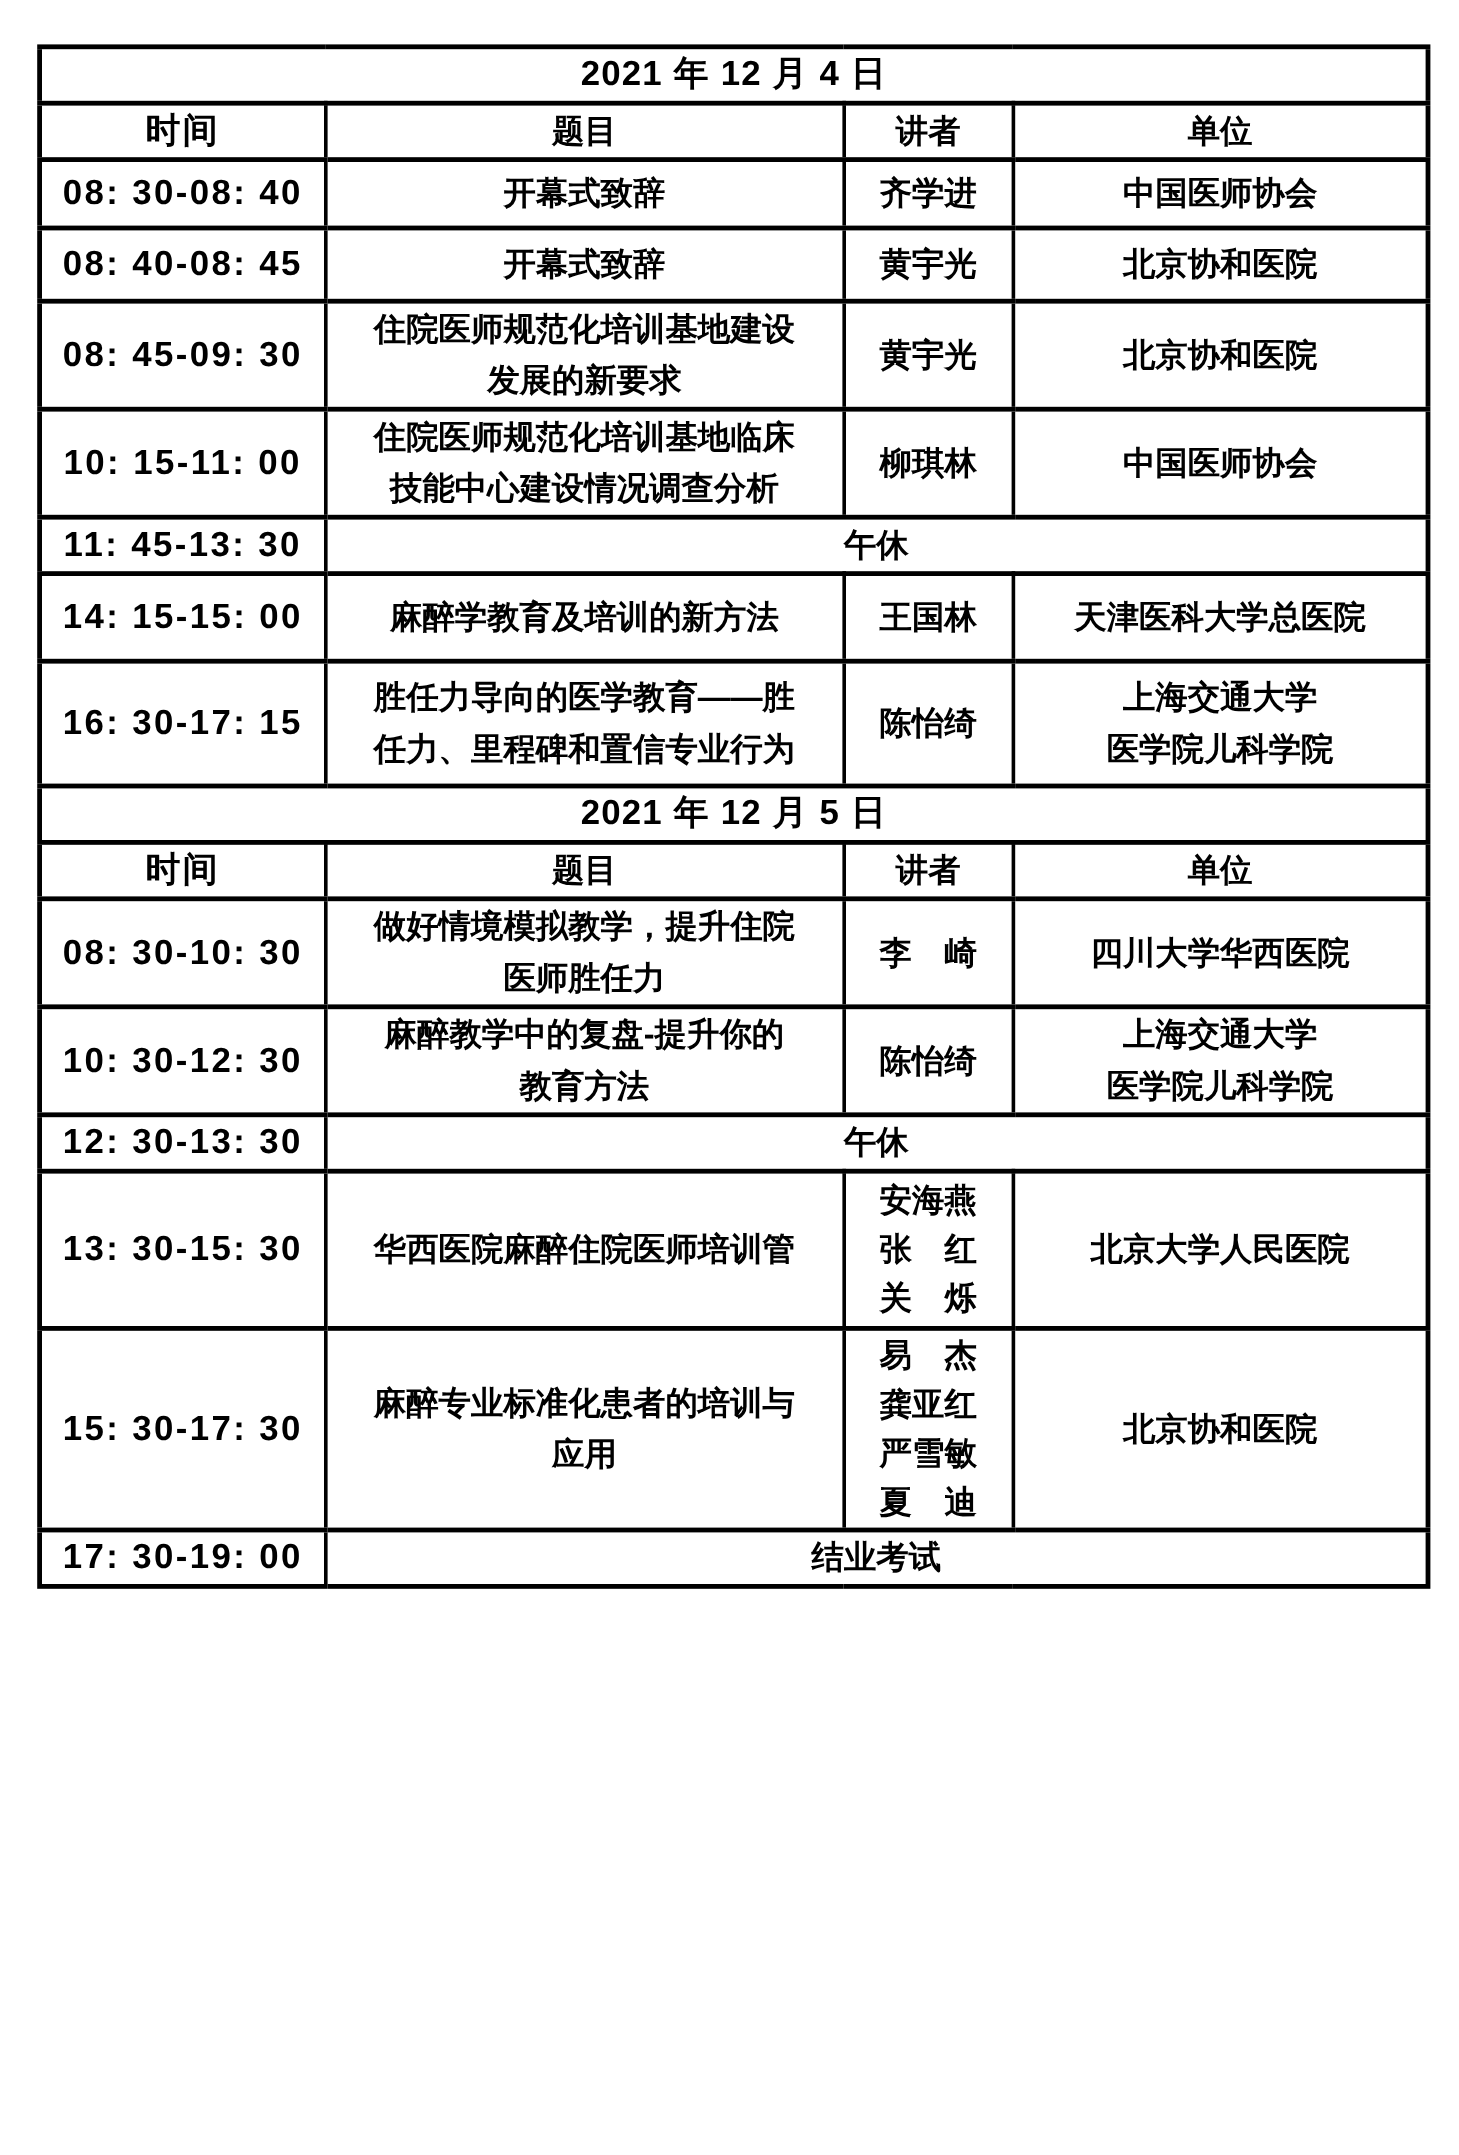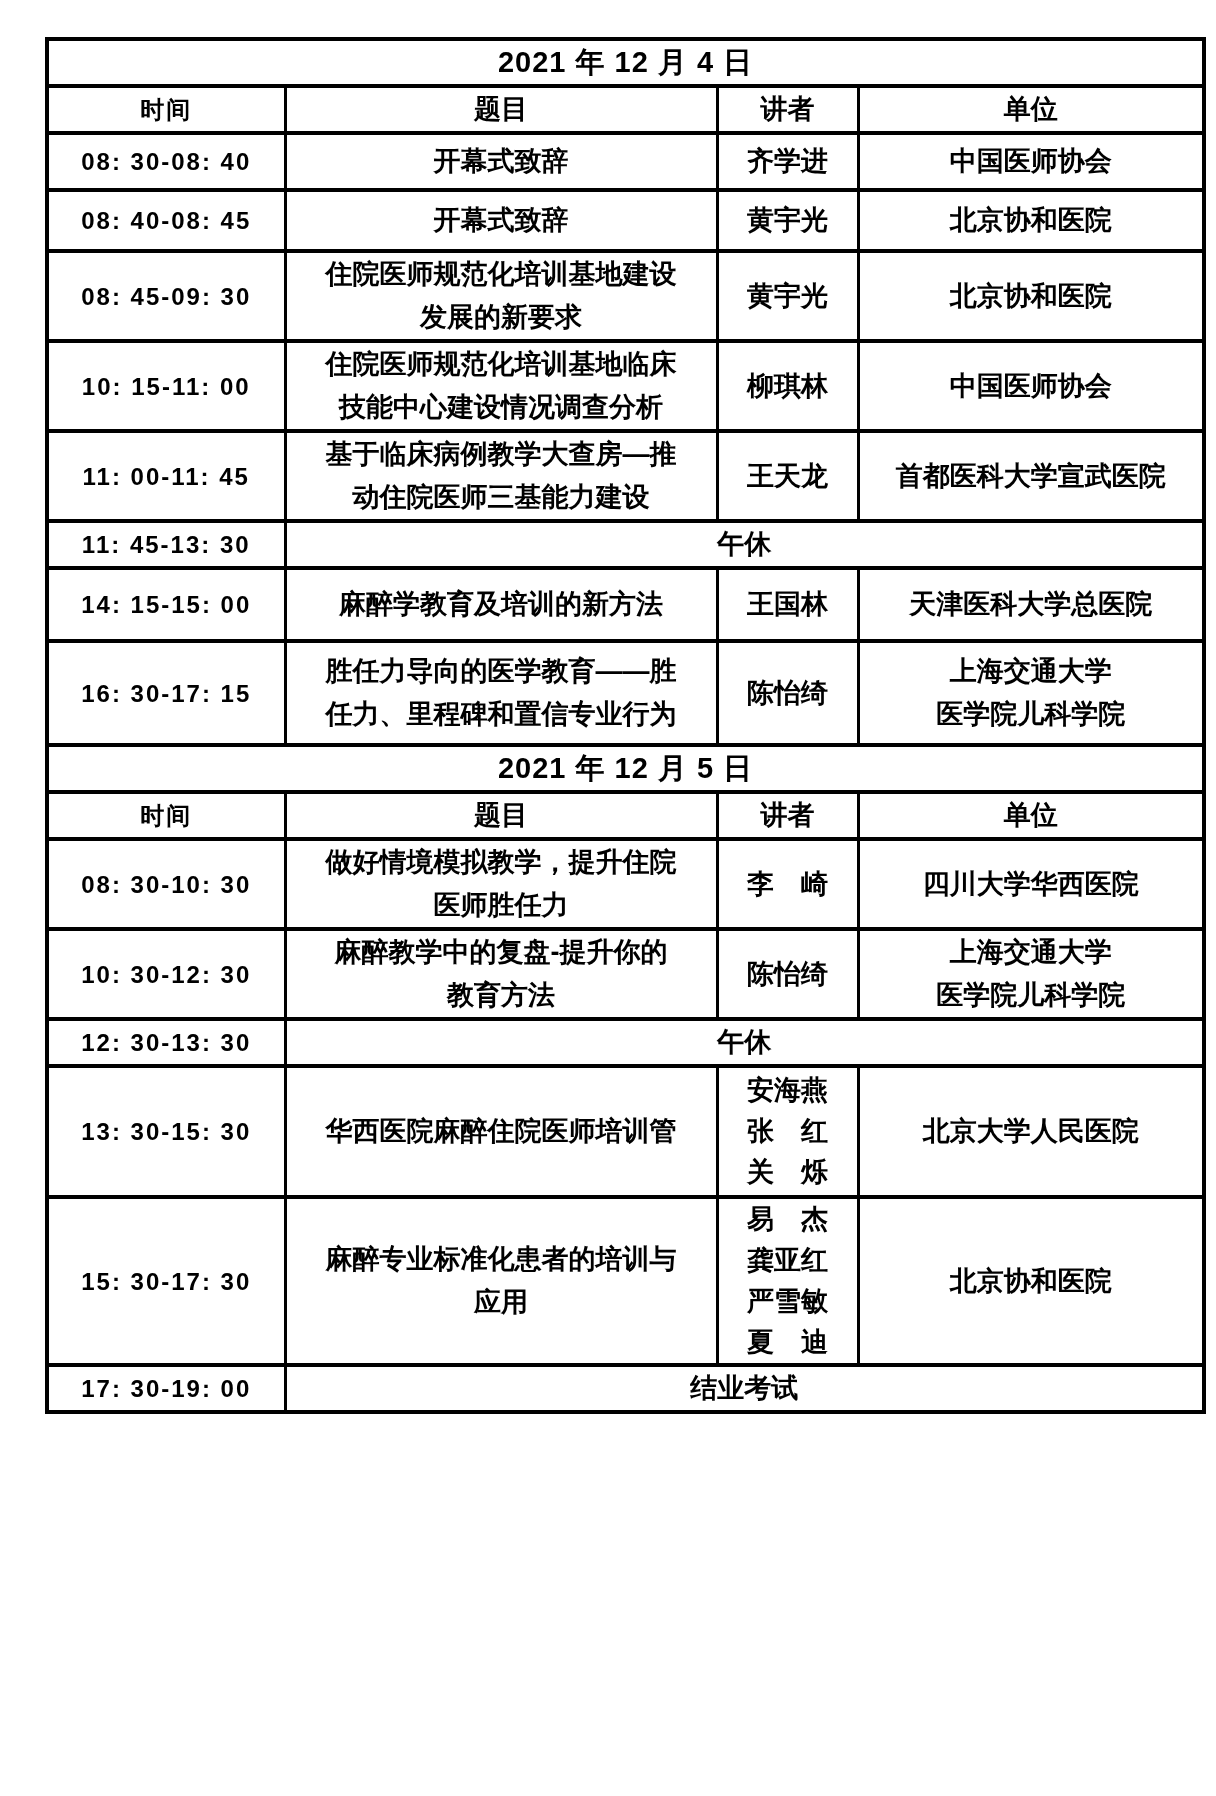--- a/index.html
+++ b/index.html
@@ -7,21 +7,21 @@
     padding: 0;
     background: #ffffff;
     width: 1216px;
     font-family: "Liberation Sans", "DejaVu Sans", sans-serif;
     color: #000000;
   }
   .sheet {
     width: 1216px;
     height: 1568px;
     box-sizing: border-box;
-    padding: 37px 0 0 45px;
+    padding: 37px 0 0 31px;
     background: #ffffff;
   }
   table.schedule {
     border-collapse: collapse;
     table-layout: fixed;
     width: 1157px;
     border: 4px solid #000;
   }
   col.c1 { width: 238px; }
   col.c2 { width: 432px; }
@@ -42,21 +42,21 @@
     overflow: hidden;
   }
   td.day-title {
     font-size: 29px;
     letter-spacing: 1px;
   }
   td.c-head {
     font-size: 27px;
   }
   td.c-time {
-    font-size: 24px;
+    font-size: 29px;
     letter-spacing: 2px;
     white-space: nowrap;
   }
   td.c-speaker.multi {
     line-height: 41px;
   }
   td.c-merged {
     font-size: 27px;
     margin-top: 48px;
   }
@@ -102,27 +102,20 @@
 发展的新要求</td>
         <td class="c-speaker">黄宇光</td>
         <td class="c-org">北京协和医院</td>
       </tr>
       <tr style="height:77px">
         <td class="c-time">10: 15-11: 00</td>
         <td class="c-title">住院医师规范化培训基地临床
 技能中心建设情况调查分析</td>
         <td class="c-speaker">柳琪林</td>
         <td class="c-org">中国医师协会</td>
-      </tr>
-      <tr style="height:82px">
-        <td class="c-time">11: 00-11: 45</td>
-        <td class="c-title">基于临床病例教学大查房—推
-动住院医师三基能力建设</td>
-        <td class="c-speaker">王天龙</td>
-        <td class="c-org">首都医科大学宣武医院</td>
       </tr>
       <tr style="height:47px">
         <td class="c-time">11: 45-13: 30</td>
         <td class="c-merged" colspan="3">午休</td>
       </tr>
       <tr style="height:73px">
         <td class="c-time">14: 15-15: 00</td>
         <td class="c-title">麻醉学教育及培训的新方法</td>
         <td class="c-speaker">王国林</td>
         <td class="c-org">天津医科大学总医院</td>

